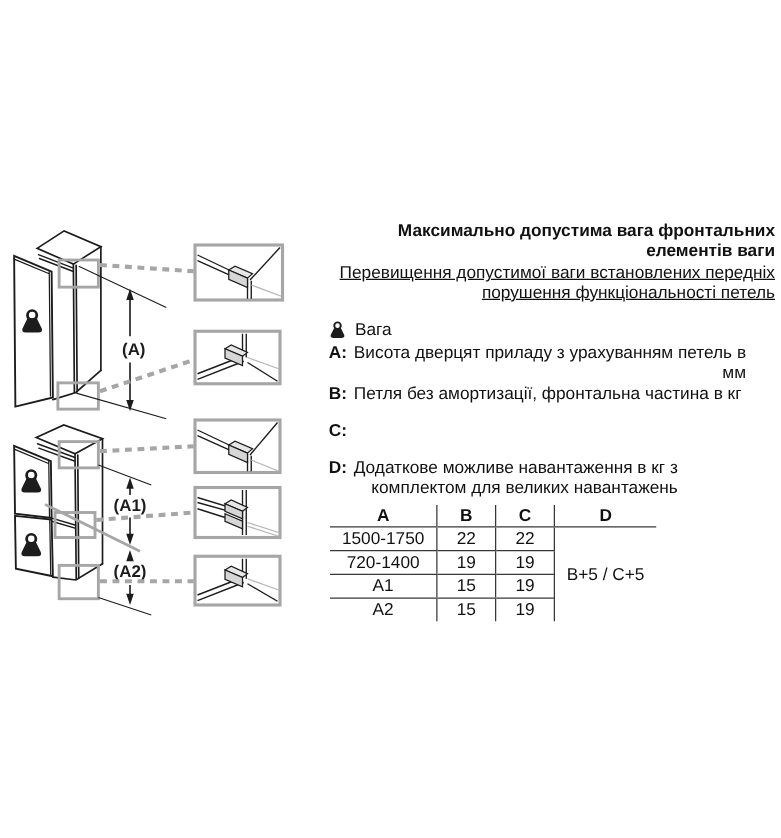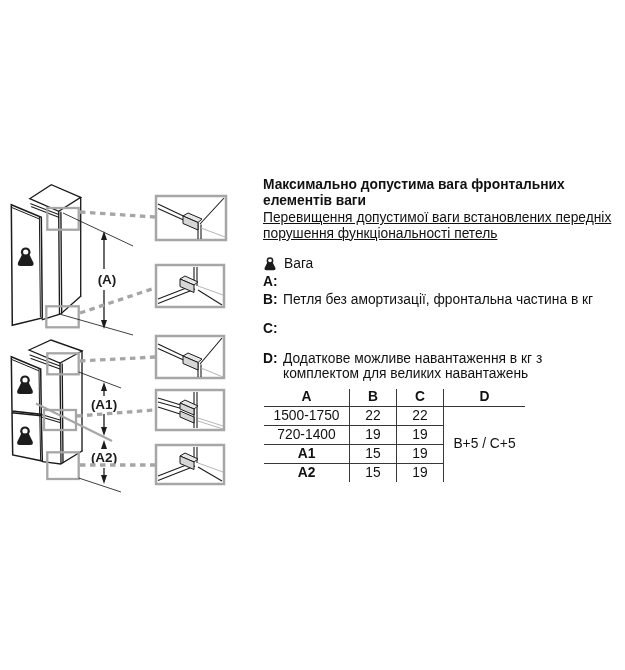--- a/index.html
+++ b/index.html
@@ -6,32 +6,32 @@
   body{
     width:625px;height:670px;background:#ffffff;position:relative;
     font-family:"Liberation Sans", sans-serif;color:#111;overflow:hidden;
   }
   .diagram{position:absolute;left:8px;}
   #diag-top{top:178px;}
   #diag-bottom{top:330px;}
   .content{position:absolute;left:263px;top:177px;width:357px;font-size:13.8px;line-height:15.5px;}
   .content h1{font-size:13.8px;line-height:15.5px;font-weight:bold;margin:0;}
   .content p{margin:2px 0 0 0;text-decoration:underline;}
-  .ln{display:block;white-space:nowrap;}
+  .ln{display:block;white-space:nowrap;text-align:right;}
   .weight-row{display:flex;align-items:center;gap:7px;margin-top:15px;height:16px;}
   .def{display:flex;margin-top:2px;}
   .def.gap{margin-top:14px;}
   .def .key{width:20px;flex:none;font-weight:bold;}
   table{border-collapse:collapse;table-layout:fixed;margin:7px 0 0 1px;font-size:13.8px;}
   th,td{padding:0;text-align:center;vertical-align:middle;}
   th{font-weight:bold;height:17px;border-bottom:1.4px solid #383838;}
   td{height:18px;}
   .vl{border-left:1.2px solid #383838;}
   .hb{border-bottom:1.2px solid #383838;}
-  .bcell{font-weight:bold;text-align:center;}
+  .bcell{font-weight:normal;text-align:center;}
   .w-a{width:85px;}.w-b{width:46px;}.w-c{width:46px;}.w-d{width:81px;}
   svg text{font-family:"Liberation Sans", sans-serif;}
 </style>
 </head>
 <body>
 
 <svg id="diag-top" class="diagram" width="250" height="158" viewBox="0 0 250 158">
   <g stroke="#1c1c1c" stroke-width="1.35" fill="none" stroke-linecap="round">
 
     <path d="M21.7,20.7 L43.3,6.7 L72.7,19.3 L50.7,33.3 Z"></path>
@@ -219,20 +219,24 @@
     <svg width="14" height="16" viewBox="-10 -11.5 20 21">
       <circle cx="0" cy="-5.8" r="4.8" fill="#1c1c1c"></circle>
       <circle cx="0" cy="-6" r="2.6" fill="#ffffff"></circle>
       <path d="M-3.8,-3.2 L3.8,-3.2 L7.6,4.5 Q8.8,8 5,8 L-5,8 Q-8.8,8 -7.6,4.5 Z" fill="#1c1c1c"></path>
     </svg>
     <span>Вага</span>
   </div>
 
   <div class="def">
     <span class="key">A:</span>
+    <div>
+      <span class="ln">Висота дверцят приладу з урахуванням петель в</span>
+      <span class="ln">мм</span>
+    </div>
   </div>
   <div class="def">
     <span class="key">B:</span>
     <div>
       <span class="ln">Петля без амортизації, фронтальна частина в кг</span>
     </div>
   </div>
   <div class="def gap">
     <span class="key">C:</span>
   </div>

